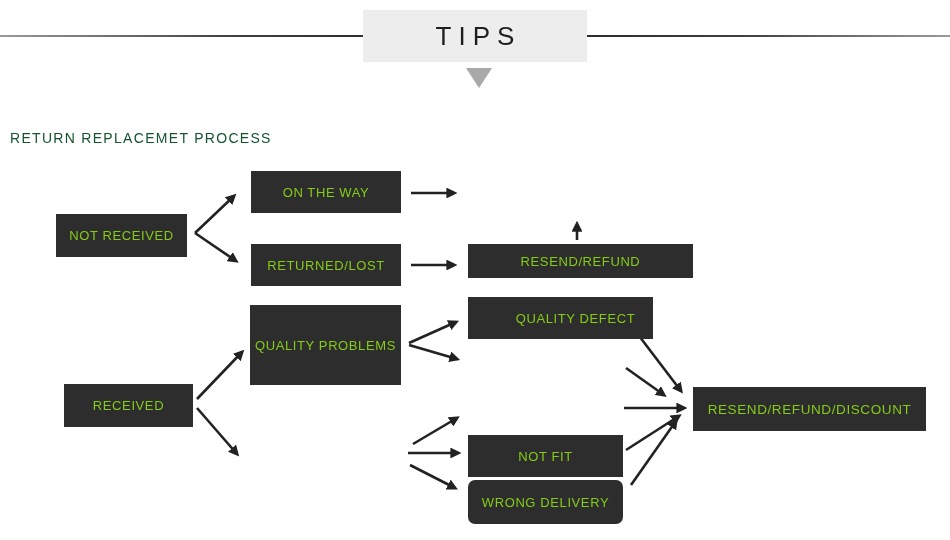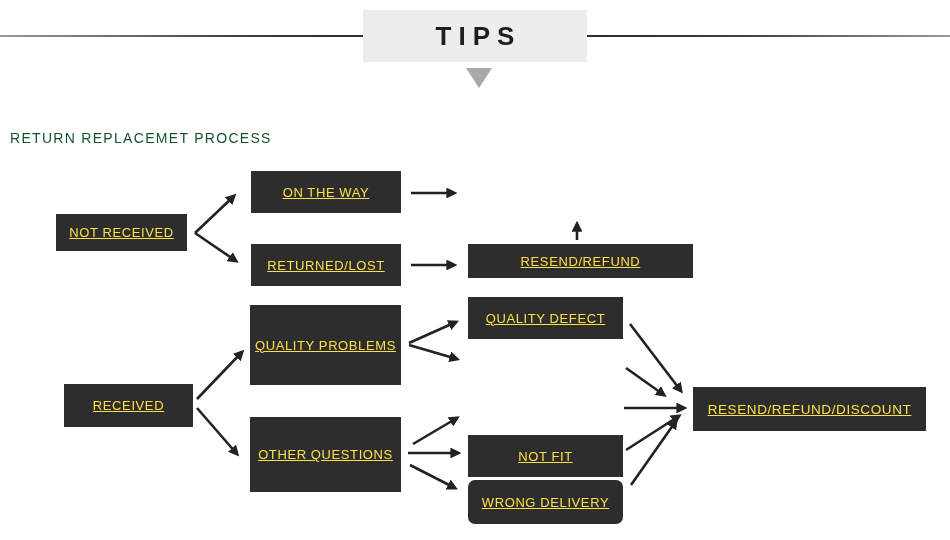--- a/index.html
+++ b/index.html
@@ -8,45 +8,45 @@
     font-family:"Liberation Sans","DejaVu Sans",sans-serif;
   }
   .rule{
     position:absolute;left:0;top:35px;width:950px;height:2px;
     background:linear-gradient(90deg,#9a9a9a,#3f3f3f 25%,#1f1f1f 50%,#3f3f3f 78%,#9a9a9a);
   }
   .tips-box{
     position:absolute;left:363px;top:10px;width:224px;height:52px;
     background:#ededed;color:#1e1e1e;
     display:flex;align-items:center;justify-content:center;
-    font-size:26px;letter-spacing:7px;text-indent:7px;font-weight:700;
+    font-size:26px;letter-spacing:7px;text-indent:7px;font-weight:400;
   }
   .triangle{
     position:absolute;left:466px;top:68px;width:0;height:0;
     border-left:13px solid transparent;border-right:13px solid transparent;
     border-top:20px solid #a9a9a9;
   }
   .section-label{
     position:absolute;left:10px;top:130px;
     font-size:14px;letter-spacing:1.3px;color:#14532d;
   }
   .node{
-    position:absolute;background:#2d2d2d;color:#fde047;
+    position:absolute;background:#2d2d2d;color:#84cc16;
     display:flex;align-items:center;justify-content:center;text-align:center;
-    font-size:13px;letter-spacing:0.6px;white-space:nowrap;text-decoration:underline;
+    font-size:13px;letter-spacing:0.6px;white-space:nowrap;
   }
-  #n-not-received{left:56px;top:214px;width:131px;height:37px;}
+  #n-not-received{left:56px;top:214px;width:131px;height:43px;}
   #n-on-the-way{left:251px;top:171px;width:150px;height:42px;}
   #n-returned-lost{left:251px;top:244px;width:150px;height:42px;}
   #n-please-wait{left:467px;top:172px;width:225px;height:44px;letter-spacing:0.2px;}
   #n-resend-refund{left:468px;top:244px;width:225px;height:34px;}
   #n-received{left:64px;top:384px;width:129px;height:43px;}
   #n-quality-problems{left:250px;top:305px;width:151px;height:80px;}
   #n-other-questions{left:250px;top:417px;width:151px;height:75px;}
-  #n-quality-defect{left:468px;top:297px;width:155px;height:42px;}
+  #n-quality-defect{left:468px;top:297px;width:155px;height:42px;padding-left:30px;}
   #n-damage{left:468px;top:342px;width:155px;height:43px;}
   #n-color-difference{left:468px;top:388px;width:155px;height:44px;letter-spacing:0.3px;}
   #n-not-fit{left:468px;top:435px;width:155px;height:42px;}
   #n-wrong-delivery{left:468px;top:480px;width:155px;height:44px;border-radius:7px;}
   #n-resend-refund-discount{left:693px;top:387px;width:233px;height:44px;font-size:13.5px;}
   .arrows{position:absolute;left:0;top:0;pointer-events:none;}
   .arrows line{stroke:#222222;stroke-width:2.6;}
 </style>
 </head>
 <body>
@@ -85,19 +85,18 @@
     <line x1="626" y1="450" x2="679" y2="416" marker-end="url(#ah)"></line>
     <line x1="631" y1="485" x2="676" y2="421" marker-end="url(#ah)"></line>
   </svg>
 
   <div class="node" id="n-not-received">NOT RECEIVED</div>
   <div class="node" id="n-on-the-way">ON THE WAY</div>
   <div class="node" id="n-returned-lost">RETURNED/LOST</div>
   <div class="node" id="n-resend-refund">RESEND/REFUND</div>
   <div class="node" id="n-received">RECEIVED</div>
   <div class="node" id="n-quality-problems">QUALITY PROBLEMS</div>
-  <div class="node" id="n-other-questions">OTHER QUESTIONS</div>
   <div class="node" id="n-quality-defect">QUALITY DEFECT</div>
   <div class="node" id="n-not-fit">NOT FIT</div>
   <div class="node" id="n-wrong-delivery">WRONG DELIVERY</div>
   <div class="node" id="n-resend-refund-discount">RESEND/REFUND/DISCOUNT</div>
 
 </div>
 
 </body></html>

